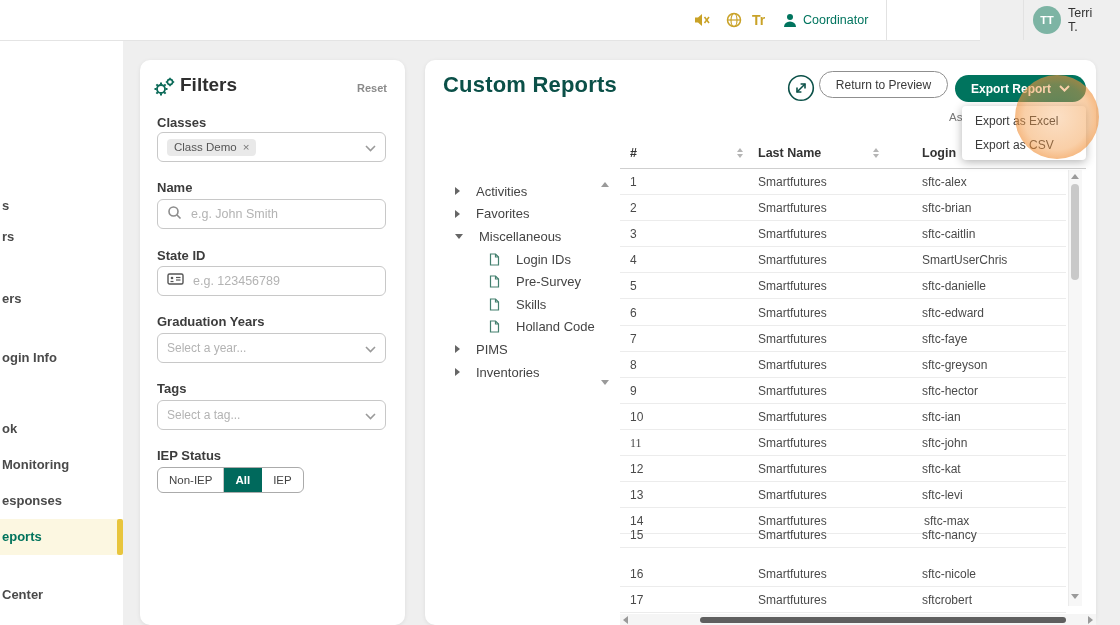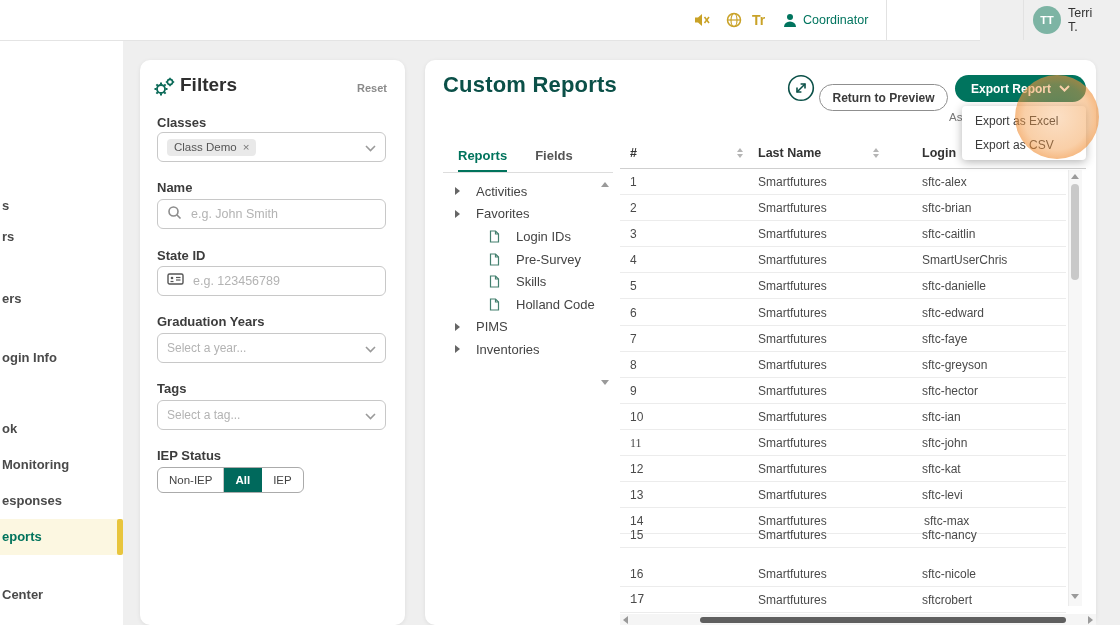--- a/index.html
+++ b/index.html
@@ -39,21 +39,21 @@
   .fbox input::placeholder{color:#B3B3B3;}
   .ph{font-size:12px;color:#B3B3B3;}
   .segwrap{position:absolute;left:17px;top:407px;height:26px;border:1px solid #ABABAB;border-radius:6px;display:flex;overflow:hidden;background:#fff;box-sizing:border-box;}
   .seg{padding:0 11px;display:flex;align-items:center;font-size:11.5px;color:#444;border-right:1px solid #C4C4C4;cursor:pointer;}
   .seg:last-child{border-right:none;}
   .seg.sel{background:#00695C;color:#fff;border-right-color:#00695C;font-weight:bold;}
 
   
   .rtitle{position:absolute;left:18px;top:12px;font-size:22px;font-weight:bold;color:#0B5048;letter-spacing:.2px;}
   .expand-btn{position:absolute;left:362px;top:14px;width:28px;height:28px;cursor:pointer;}
-  .btn-return{position:absolute;left:394px;top:24px;width:129px;height:27px;border:1px solid #8F8F8F;border-radius:14px;background:#fff;font-size:12px;font-weight:bold;color:#3A3A3A;display:flex;align-items:center;justify-content:center;cursor:pointer;box-sizing:border-box;}
+  .btn-return{position:absolute;left:394px;top:11px;width:129px;height:27px;border:1px solid #8F8F8F;border-radius:14px;background:#fff;font-size:12px;font-weight:normal;color:#3A3A3A;display:flex;align-items:center;justify-content:center;cursor:pointer;box-sizing:border-box;}
   .btn-export{position:absolute;left:530px;top:15px;width:131px;height:27px;border-radius:14px;background:#00745E;color:#fff;font-size:12px;font-weight:bold;display:flex;align-items:center;justify-content:center;gap:8px;cursor:pointer;}
   .asof{position:absolute;left:524px;top:51px;font-size:11.5px;color:#777;}
   .export-menu{position:absolute;left:537px;top:46px;width:124px;background:#fff;border-radius:4px;box-shadow:0 2px 10px rgba(0,0,0,.3);z-index:8;padding:3px 0;}
   .menu-item{height:24px;display:flex;align-items:center;padding-left:13px;font-size:12px;color:#3A3A3A;cursor:pointer;}
   .click-circle{position:absolute;left:590px;top:15px;width:84px;height:84px;border-radius:50%;z-index:9;pointer-events:none;
     background:radial-gradient(circle, rgba(244,164,88,.35) 0%, rgba(243,155,72,.48) 55%, rgba(240,142,55,.72) 80%, rgba(240,142,55,.12) 100%);}
 
   
   .tabs{position:absolute;left:18px;top:85px;width:170px;height:28px;border-bottom:1px solid #DDD;display:flex;gap:28px;padding-left:15px;box-sizing:border-box;}
   .tab{font-size:13px;font-weight:bold;color:#555;padding-top:3px;cursor:pointer;}
@@ -255,32 +255,32 @@
         </svg>
     </div>
     <div class="asof">As o</div>
 
     <div class="export-menu">
         <div class="menu-item">Export as Excel</div>
         <div class="menu-item">Export as CSV</div>
       </div>
     <div class="click-circle"></div>
 
-    <div class="tabs">
-        <div class="tab active">Reports</div>
-        <div class="tab">Fields</div>
-      </div>
     <div class="tree">
         <div class="tree-item collapsed">
           <span class="caret collapsed"></span>
           <span>Activities</span>
         </div>
         <div class="tree-item collapsed">
           <span class="caret collapsed"></span>
           <span>Favorites</span>
+        </div>
+        <div class="tree-item expanded">
+          <span class="caret expanded"></span>
+          <span>Miscellaneous</span>
         </div>
         <div class="tree-item leaf">
           <svg width="11" height="13" viewBox="0 0 11 13">
             <path d="M1.5,1 h5 l3,3 v8 h-8 z" fill="none" stroke="#44806F" stroke-width="1.2"></path>
             <path d="M6.5,1 v3 h3" fill="none" stroke="#44806F" stroke-width="1.2"></path>
           </svg>
           <span>Login IDs</span>
         </div>
         <div class="tree-item leaf">
           <svg width="11" height="13" viewBox="0 0 11 13">
@@ -422,21 +422,21 @@
           <span class="tcell" style="left: 138px;">Smartfutures</span>
           <span class="tcell" style="left: 302px;">sftc-nancy</span>
         </div>
         <div class="trow" style="top: 391.5px;">
           <span class="tcell" style="left: 10px;">16</span>
           <span class="tcell" style="left: 45px;"></span>
           <span class="tcell" style="left: 138px;">Smartfutures</span>
           <span class="tcell" style="left: 302px;">sftc-nicole</span>
         </div>
         <div class="trow" style="top: 417.6px;">
-          <span class="tcell" style="left: 10px; font-family: Liberation Mono, monospace;">17</span>
+          <span class="tcell" style="left: 10px;">17</span>
           <span class="tcell" style="left: 45px;"></span>
           <span class="tcell" style="left: 138px;">Smartfutures</span>
           <span class="tcell" style="left: 302px;">sftcrobert</span>
         </div>
       </div>
 
     <div class="vsb">
       <div class="tri-up" style="position:absolute;left:2px;top:4px;"></div>
       <div class="tri-down" style="position:absolute;left:2px;top:424px;"></div>
     </div>

